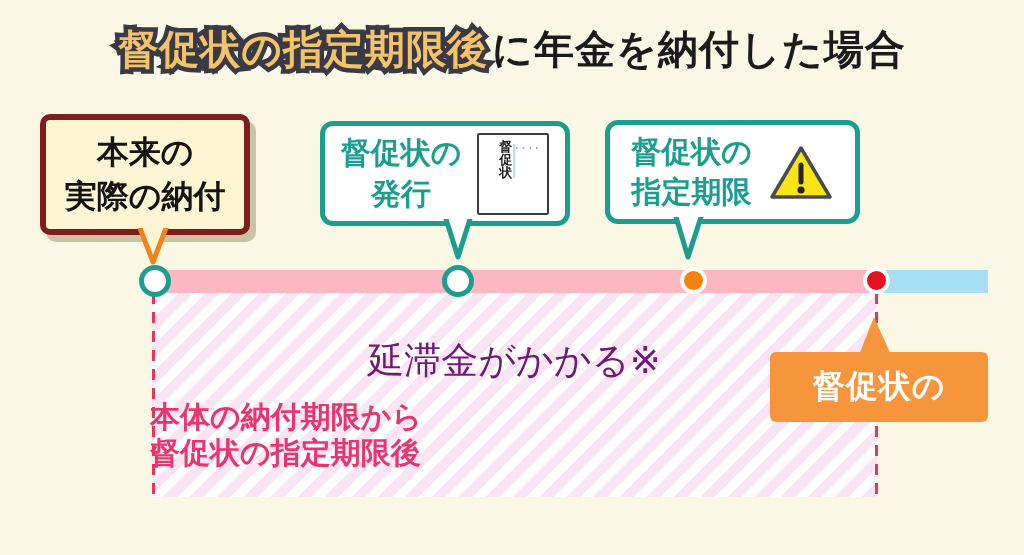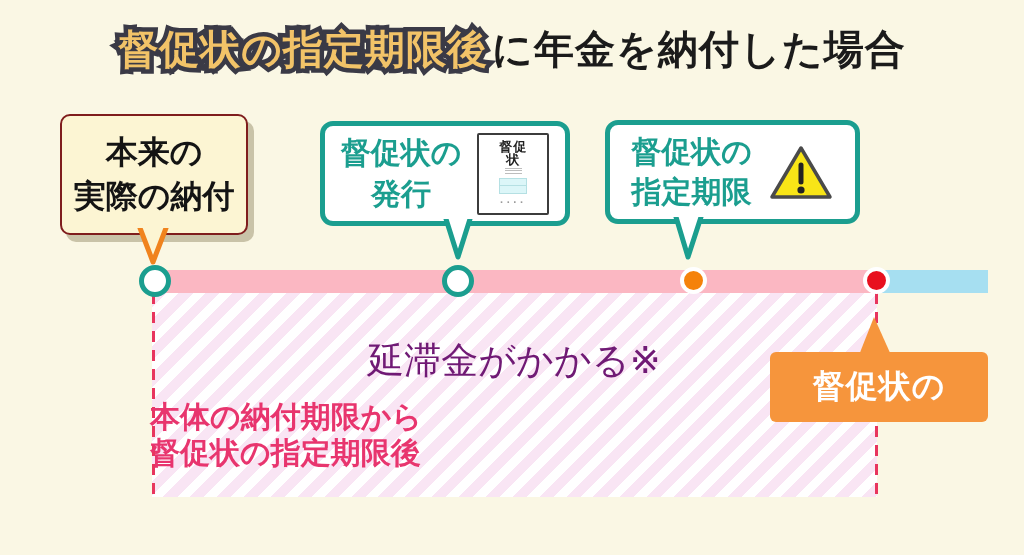--- a/index.html
+++ b/index.html
@@ -20,38 +20,38 @@
     color: #3A3A46; -webkit-text-stroke: 9px #3A3A46;
   }
   .title-hl-fill { position: relative; z-index: 1; color: #F2C368; }
   .title-suffix { color: #1B1B1B; margin-left: 4px; }
   
   .callout {
     position: absolute; display: flex; align-items: center; justify-content: center;
     text-align: center; z-index: 6;
   }
   .co1 {
-    left: 60px; top: 114px; width: 188px; height: 121px;
-    background: #FCF5D3; border: 2px solid #7f1d1d; border-radius: 10px;
+    left: 40px; top: 114px; width: 210px; height: 121px;
+    background: #FCF5D3; border: 6px solid #7f1d1d; border-radius: 10px;
     box-shadow: 6px 7px 0 rgba(143, 131, 95, 0.45);
     font-size: 32px; font-weight: 800; color: #141414; line-height: 1.35;
   }
   .co-teal {
     background: #FFFFFF; border: 5px solid #1B9E8F; border-radius: 13px;
     font-size: 30px; font-weight: 800; color: #1B9E8F; line-height: 1.35;
     gap: 16px;
   }
   .co2 { left: 320px; top: 121px; width: 250px; height: 105px; }
   .co3 { left: 605px; top: 120px; width: 255px; height: 104px; }
   .tail { position: absolute; z-index: 7; }
   
   .doc-icon {
     width: 72px; height: 82px; background: #FFFFFF;
     border: 2px solid #3C3C3C; border-radius: 2px; padding: 5px 20px;
-    display: flex; flex-direction: column;
+    display: flex; flex-direction: row;
   }
   .doc-title {
     font-family: "Liberation Serif", "DejaVu Serif", serif;
     font-size: 13px; font-weight: 700; color: #222; letter-spacing: 1px;
     text-align: center; line-height: 1;
   }
   .doc-line { height: 2px; background: #BDBDBD; width: 62%; margin: 2px auto 0; }
   .doc-block {
     margin-top: 4px; height: 34px; background: #DCF6F8;
     border: 1px solid #B5E0E3; position: relative;

